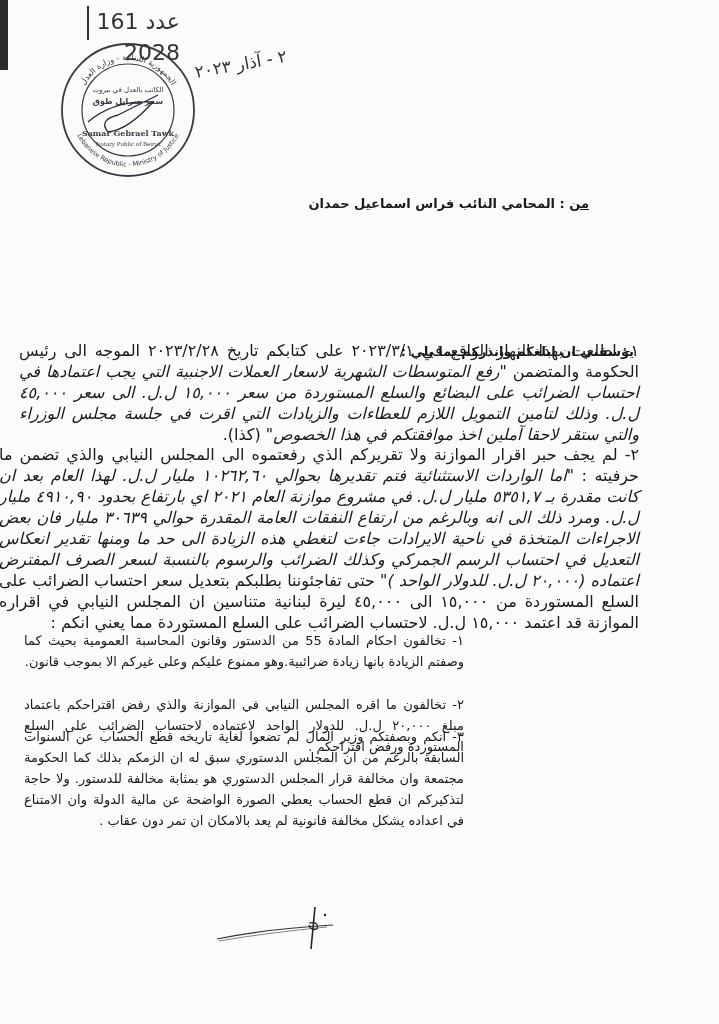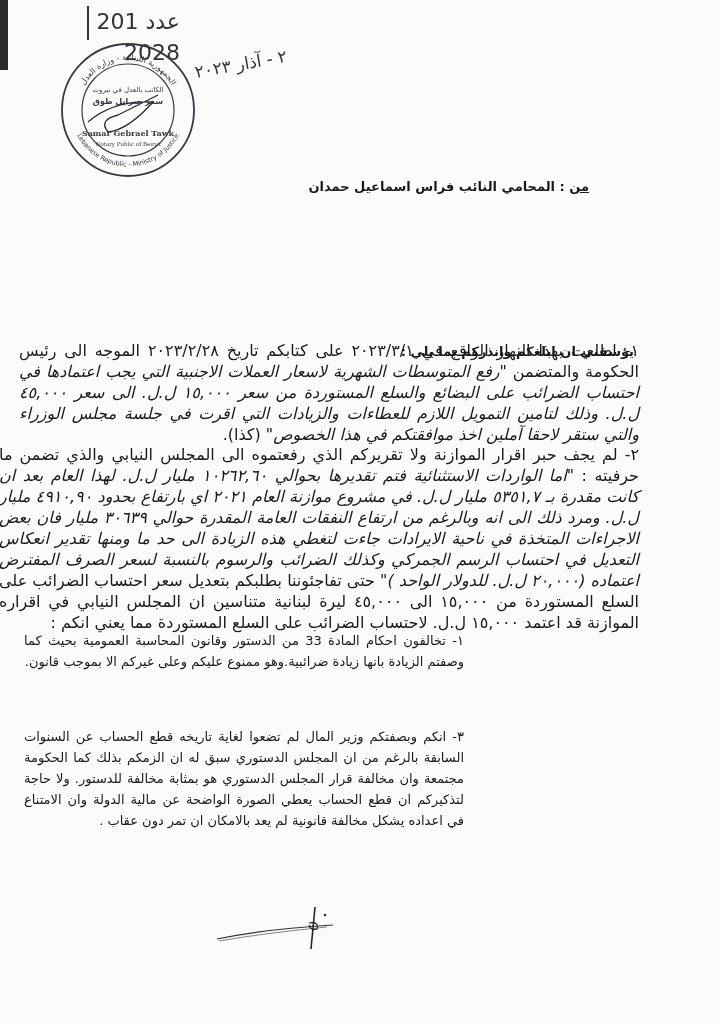--- a/index.html
+++ b/index.html
@@ -18,21 +18,21 @@
   }
   .ref .sep { display: inline-block; width: 2px; height: 34px; background: #333; vertical-align: middle; margin: 0 8px; }
   .date-hw {
     position: absolute; left: 195px; top: 62px; font-size: 17px; color: #333; direction: rtl;
     transform: rotate(-10deg); transform-origin: left center;
   }
   .stamp { position: absolute; left: 58px; top: 40px; width: 140px; height: 140px; }
   .title { position: absolute; right: 255px; top: 152px; font-size: 13.5px; font-weight: bold; direction: rtl; }
   .line { position: absolute; direction: rtl; font-size: 13px; font-weight: bold; }
   .line u { text-decoration: underline; }
-  .from { right: 130px; top: 179px; }
+  .from { right: 130px; top: 196px; }
   .to { right: 85px; top: 260px; }
   .intro { right: 85px; top: 313px; margin-top: 31px; }
   .para { position: absolute; direction: rtl; font-size: 16px; line-height: 21px; text-align: justify; }
   .p1 { right: 80px; top: 340px; width: 620px; }
   .p2 { right: 80px; top: 444px; width: 640px; margin-left: 45px; }
   .sub { position: absolute; direction: rtl; font-size: 13px; line-height: 21px; text-align: justify; }
   .s1 { right: 255px; top: 630px; width: 440px; }
   .s2 { right: 255px; top: 694px; width: 440px; }
   .s3 { right: 255px; top: 726px; width: 440px; }
   .num { font-weight: normal; }
@@ -40,21 +40,21 @@
   .sig { position: absolute; left: 215px; top: 895px; width: 120px; height: 60px; }
 </style>
 </head>
 <body>
 
 <div class="page">
   <div class="edge"></div>
 
   <div class="ref">
     <span>عدد</span>
-    <span>201</span><span class="sep"></span><span>2028</span>
+    <span>161</span><span class="sep"></span><span>2028</span>
   </div>
 
   <div class="date-hw">٢ - آذار ٢٠٢٣</div>
 
   <svg class="stamp" viewBox="0 0 140 140">
     <defs>
       <path id="arcTop" d="M 20 70 A 50 50 0 0 1 120 70"></path>
       <path id="arcBot" d="M 14 80 A 57 57 0 0 0 126 80"></path>
     </defs>
     <circle cx="70" cy="70" r="66" fill="none" stroke="#3a3a46" stroke-width="1.8"></circle>
@@ -82,21 +82,24 @@
 
   <div class="para p1">
     <span class="num">١-</span><span> اطلعت بهذا النهار الواقع في ٢٠٢٣/٣/١ على كتابكم تاريخ ٢٠٢٣/٢/٢٨ الموجه الى رئيس الحكومة والمتضمن </span><span class="it">"رفع المتوسطات الشهرية لاسعار العملات الاجنبية التي يجب اعتمادها في احتساب الضرائب على البضائع والسلع المستوردة من سعر ١٥,٠٠٠ ل.ل. الى سعر ٤٥,٠٠٠ ل.ل. وذلك لتامين التمويل اللازم للعطاءات والزيادات التي اقرت في جلسة مجلس الوزراء والتي ستقر لاحقا آملين اخذ موافقتكم في هذا الخصوص"</span><span> (كذا).</span>
   </div>
 
   <div class="para p2">
     <span class="num">٢-</span><span> لم يجف حبر اقرار الموازنة ولا تقريركم الذي رفعتموه الى المجلس النيابي والذي تضمن ما حرفيته : </span><span class="it">"اما الواردات الاستثنائية فتم تقديرها بحوالي ١٠٢٦٢,٦٠ مليار ل.ل. لهذا العام بعد ان كانت مقدرة بـ ٥٣٥١,٧ مليار ل.ل. في مشروع موازنة العام ٢٠٢١ اي بارتفاع بحدود ٤٩١٠,٩٠ مليار ل.ل. ومرد ذلك الى انه وبالرغم من ارتفاع النفقات العامة المقدرة حوالي ٣٠٦٣٩ مليار فان بعض الاجراءات المتخذة في ناحية الايرادات جاءت لتغطي هذه الزيادة الى حد ما ومنها تقدير انعكاس التعديل في احتساب الرسم الجمركي وكذلك الضرائب والرسوم بالنسبة لسعر الصرف المفترض اعتماده (٢٠,٠٠٠ ل.ل. للدولار الواحد )"</span><span> حتى تفاجئوننا بطلبكم بتعديل سعر احتساب الضرائب على السلع المستوردة من ١٥,٠٠٠ الى ٤٥,٠٠٠ ليرة لبنانية متناسين ان المجلس النيابي في اقراره الموازنة قد اعتمد ١٥,٠٠٠ ل.ل. لاحتساب الضرائب على السلع المستوردة مما يعني انكم :</span>
   </div>
 
   <div class="sub s1">
-    <span>١-</span><span> تخالفون احكام المادة 33 من الدستور وقانون المحاسبة العمومية بحيث كما وصفتم الزيادة بانها زيادة ضرائبية.وهو ممنوع عليكم وعلى غيركم الا بموجب قانون.</span>
+    <span>١-</span><span> تخالفون احكام المادة 55 من الدستور وقانون المحاسبة العمومية بحيث كما وصفتم الزيادة بانها زيادة ضرائبية.وهو ممنوع عليكم وعلى غيركم الا بموجب قانون.</span>
+  </div>
+  <div class="sub s2">
+    <span>٢-</span><span> تخالفون ما اقره المجلس النيابي في الموازنة والذي رفض اقتراحكم باعتماد مبلغ ٢٠,٠٠٠ ل.ل. للدولار الواحد لاعتماده لاحتساب الضرائب على السلع المستوردة ورفض اقتراحكم .</span>
   </div>
   <div class="sub s3">
     <span>٣-</span><span> انكم وبصفتكم وزير المال لم تضعوا لغاية تاريخه قطع الحساب عن السنوات السابقة بالرغم من ان المجلس الدستوري سبق له ان الزمكم بذلك كما الحكومة مجتمعة وان مخالفة قرار المجلس الدستوري هو بمثابة مخالفة للدستور. ولا حاجة لتذكيركم ان قطع الحساب يعطي الصورة الواضحة عن مالية الدولة وان الامتناع في اعداده يشكل مخالفة قانونية لم يعد بالامكان ان تمر دون عقاب .</span>
   </div>
 
   <svg class="sig" viewBox="0 0 120 60">
     <path d="M 2 44 Q 50 34 118 30" fill="none" stroke="#333" stroke-width="1.2"></path>
     <path d="M 4 46 Q 50 38 112 32" fill="none" stroke="#666" stroke-width="0.8"></path>
     <path d="M 100 12 L 96 54" fill="none" stroke="#222" stroke-width="1.6"></path>
     <path d="M 94 28 Q 104 26 102 34 Q 96 36 94 30" fill="none" stroke="#222" stroke-width="1.2"></path>

